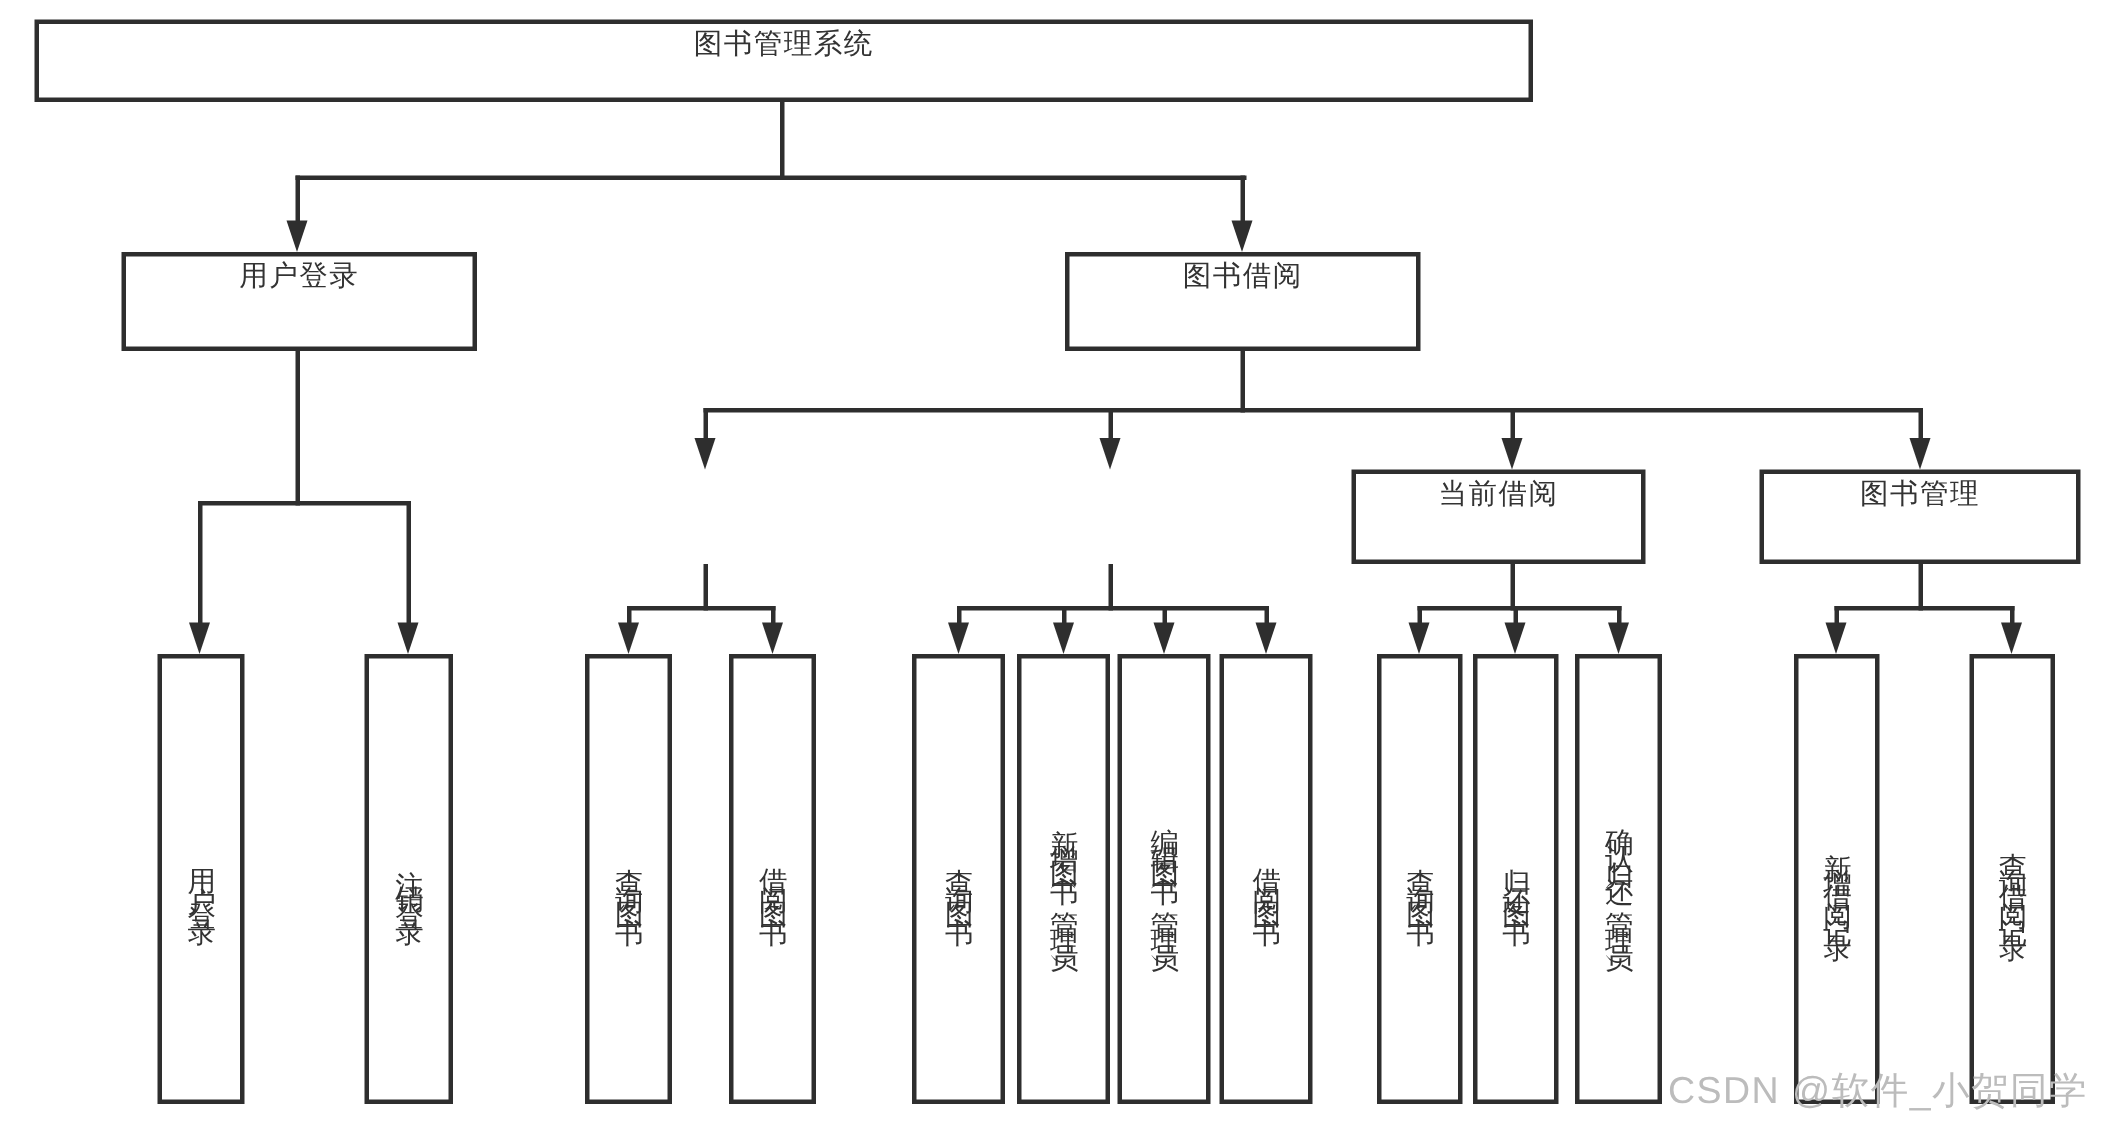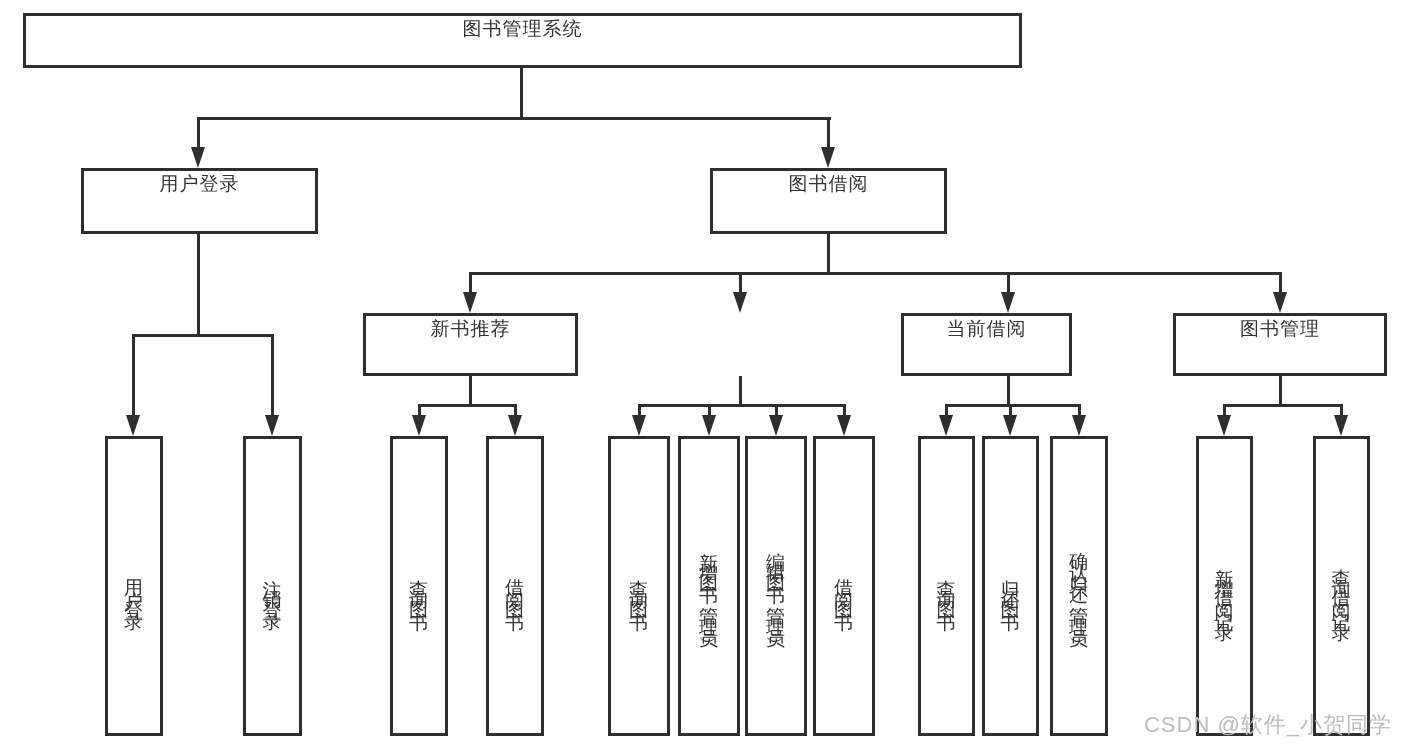--- a/index.html
+++ b/index.html
@@ -66,21 +66,21 @@
     border-left: 7px solid transparent;
     border-right: 7px solid transparent;
     border-top: 21px solid var(--line);
     z-index: 1;
   }
 
   .watermark {
     position: absolute;
     top: 710px;
     right: 13px;
-    font-size: 22px;
+    font-size: 25px;
     color: var(--watermark);
     letter-spacing: 1px;
     z-index: 3;
     white-space: nowrap;
     text-align: center;
   }
 </style>
 </head>
 <body>
 
@@ -115,24 +115,21 @@
   <div class="hl" style="left:469px; top:272px; width:813px;"></div>
   <div class="vl" style="left:469px; top:272px; height:23px;"></div>
   <div class="ah" style="left:463px; top:292px;"></div>
   <div class="vl" style="left:739px; top:272px; height:23px;"></div>
   <div class="ah" style="left:733px; top:292px;"></div>
   <div class="vl" style="left:1007px; top:272px; height:23px;"></div>
   <div class="ah" style="left:1001px; top:292px;"></div>
   <div class="vl" style="left:1279px; top:272px; height:23px;"></div>
   <div class="ah" style="left:1273px; top:292px;"></div>
 
-  <div class="box" style="left:363px; top:313px; width:215px; height:63px;">
-    <span>新书推荐</span>
-  </div>
-  <div class="box" style="left:901px; top:313px; width:171px; height:63px;">
+  <div class="box" style="left:901px; top:313px; width:196px; height:63px;">
     <span>当前借阅</span>
   </div>
   <div class="box" style="left:1173px; top:313px; width:214px; height:63px;">
     <span>图书管理</span>
   </div>
 
   <div class="vl" style="left:469px; top:376px; height:31px;"></div>
   <div class="hl" style="left:418px; top:404px; width:99px;"></div>
   <div class="vl" style="left:418px; top:404px; height:14px;"></div>
   <div class="ah" style="left:412px; top:415px;"></div>

